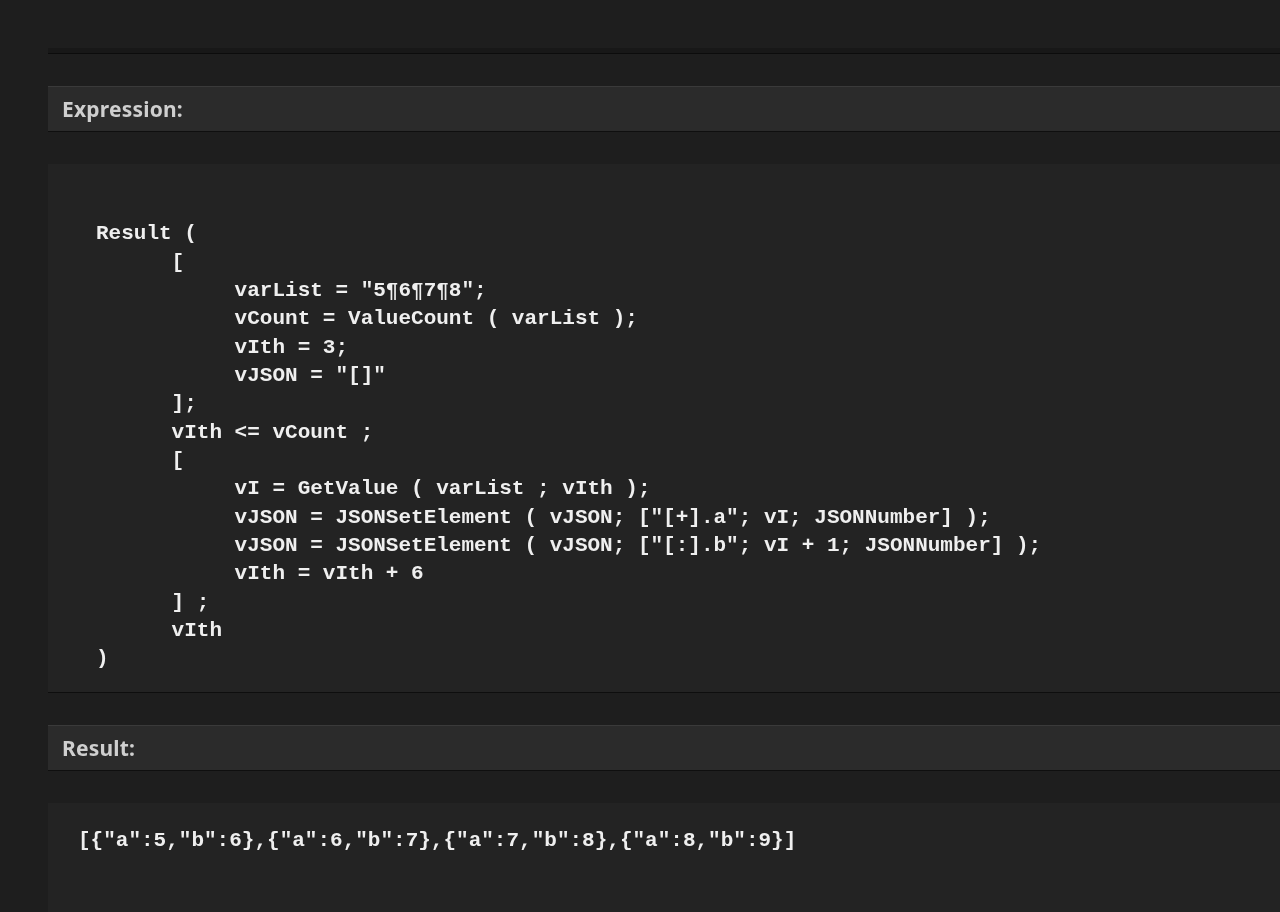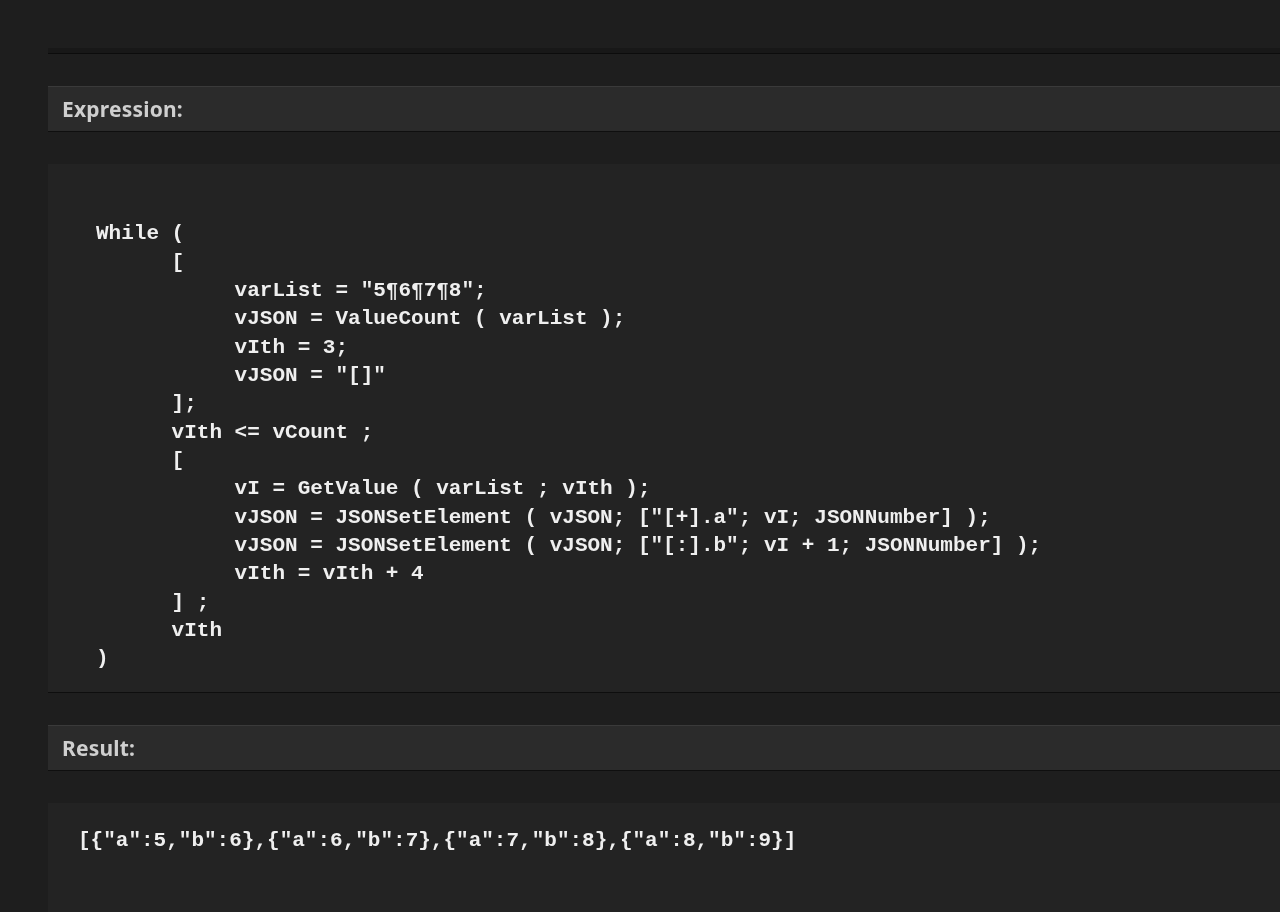--- a/index.html
+++ b/index.html
@@ -55,33 +55,33 @@
   </style>
 </head>
 <body>
 
 <div class="top-edge"></div>
 
 <div class="section-header">Expression:</div>
 
 <div class="expression-area">
   <div class="code">
-<span>While (</span>
+<span>Result (</span>
 <span>      [</span>
 <span>           varList = "5¶6¶7¶8";</span>
-<span>           vJSON = ValueCount ( varList );</span>
+<span>           vCount = ValueCount ( varList );</span>
 <span>           vIth = 3;</span>
 <span>           vJSON = "[]"</span>
 <span>      ];</span>
 <span>      vIth &lt;= vCount ;</span>
 <span>      [</span>
 <span>           vI = GetValue ( varList ; vIth );</span>
 <span>           vJSON = JSONSetElement ( vJSON; ["[+].a"; vI; JSONNumber] );</span>
 <span>           vJSON = JSONSetElement ( vJSON; ["[:].b"; vI + 1; JSONNumber] );</span>
-<span>           vIth = vIth + 4</span>
+<span>           vIth = vIth + 6</span>
 <span>      ] ;</span>
 <span>      vIth</span>
 <span>)</span></div>
 </div>
 
 <div class="section-header">Result:</div>
 
 <div class="result-area">
   <div class="result-text">[{"a":5,"b":6},{"a":6,"b":7},{"a":7,"b":8},{"a":8,"b":9}]</div>
 </div>

